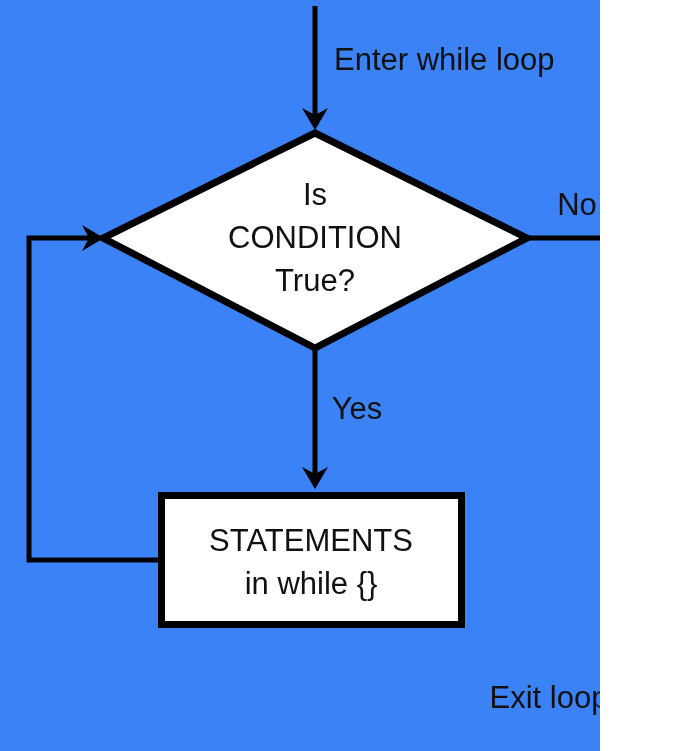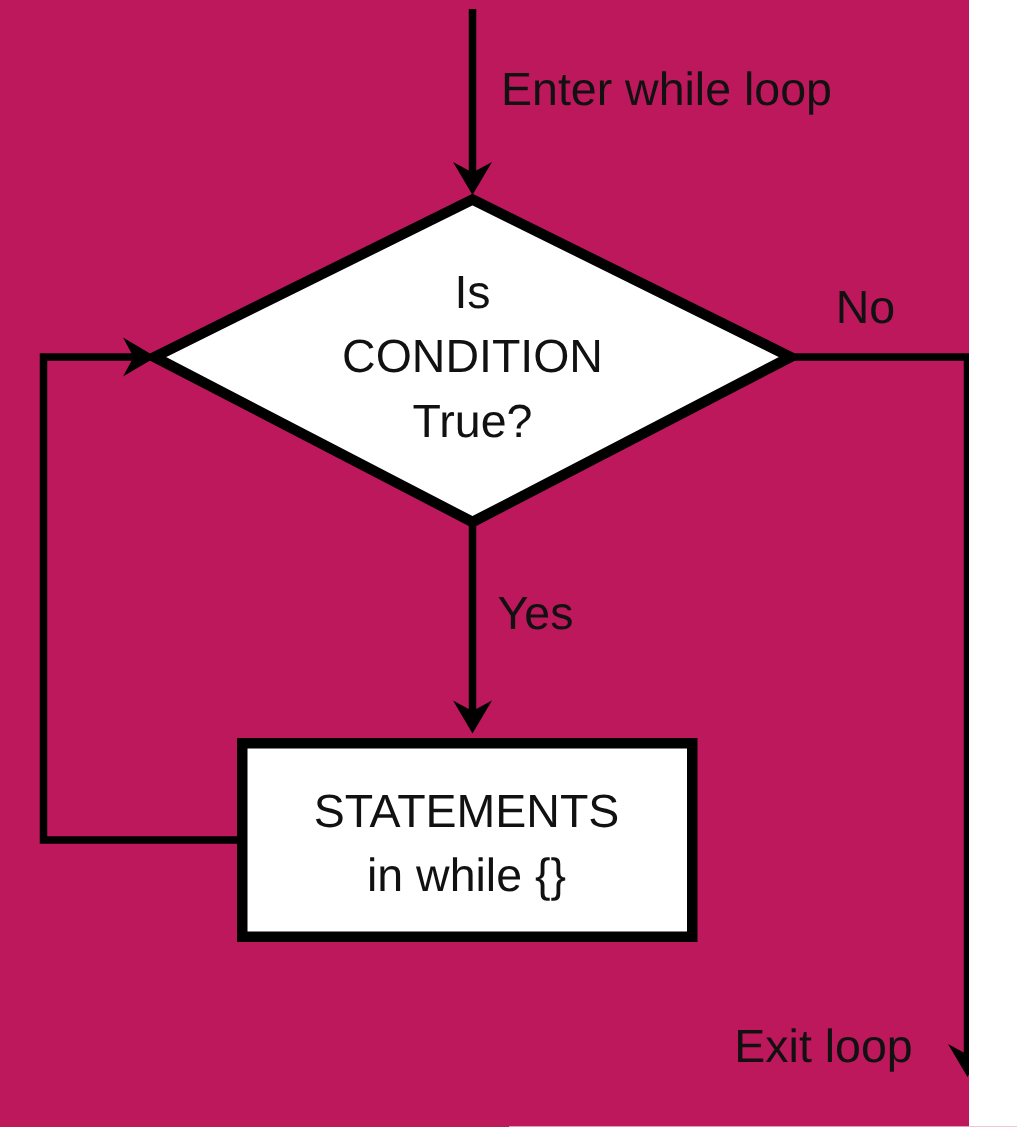--- a/index.html
+++ b/index.html
@@ -2,23 +2,23 @@
 <html><head>
 <meta charset="utf-8">
 <style>
   html, body {
     margin: 0;
     padding: 0;
     background: #ffffff;
   }
   .canvas {
     position: relative;
-    width: 646px;
+    width: 600px;
     height: 751px;
-    background: #be185d;
+    background: #3b82f6;
     font-family: "Liberation Sans", sans-serif;
     overflow: hidden;
   }
   .canvas svg {
     position: absolute;
     left: 0;
     top: 0;
     display: block;
   }
   .shape {

